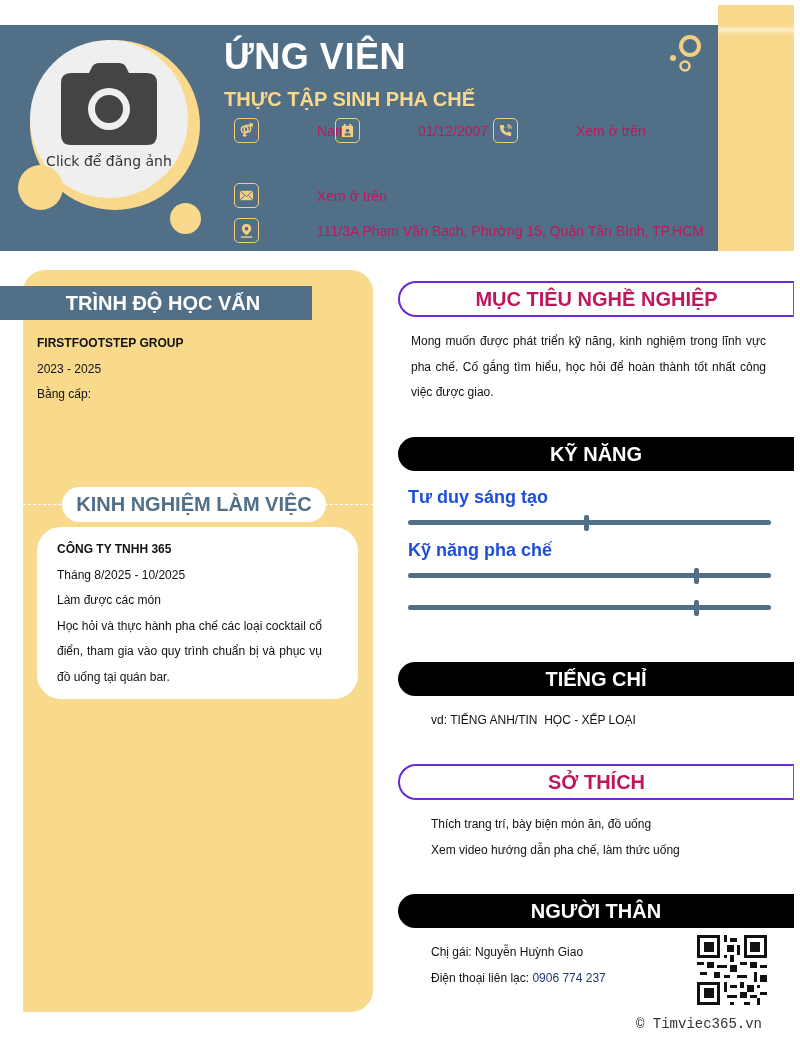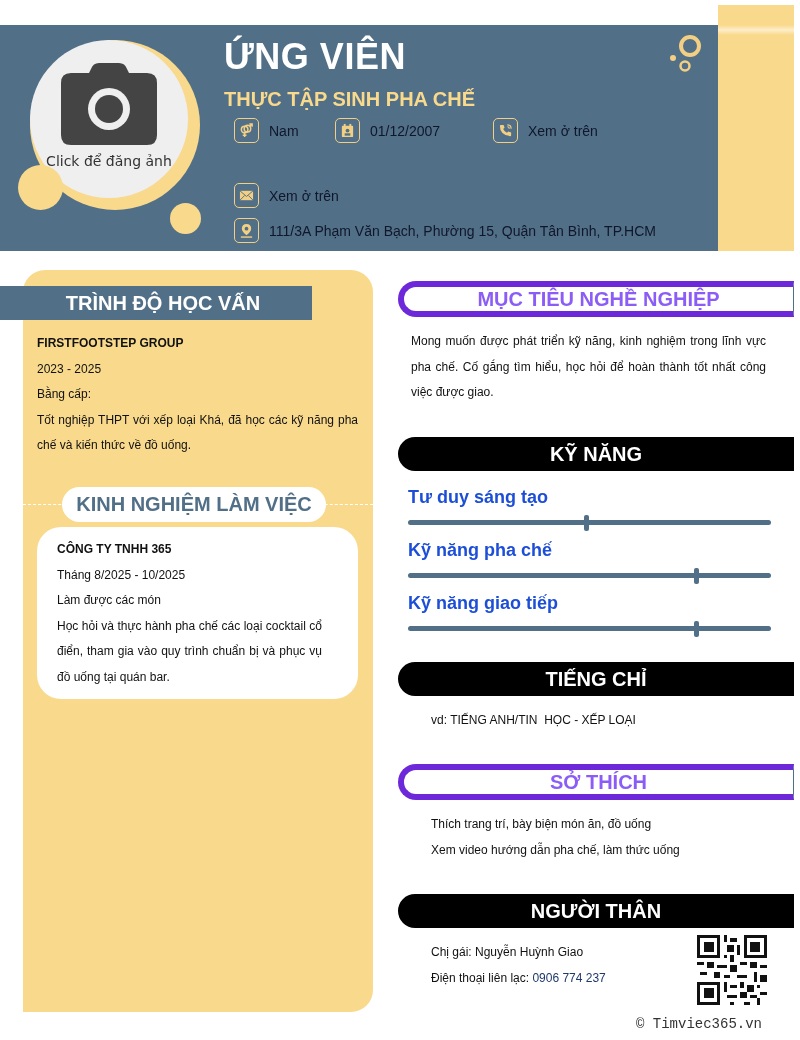--- a/index.html
+++ b/index.html
@@ -15,43 +15,43 @@
   .photo-ring { left: 30px; top: 40px; width: 170px; height: 170px; border-radius: 50%; background: #f9d98c; }
   .photo { left: 30px; top: 40px; width: 158px; height: 158px; border-radius: 50%; background: #efefef;
          display: flex; flex-direction: column; align-items: center; justify-content: center; }
   .photo .cam { width: 96px; height: 82px; margin-top: -6px; }
   .photo .cap { font-family: "DejaVu Sans", sans-serif; font-size: 14px; color: #333; margin-top: 8px; }
   .dot1 { left: 18px; top: 165px; width: 45px; height: 45px; border-radius: 50%; background: #f9d98c; }
   .dot2 { left: 170px; top: 203px; width: 31px; height: 31px; border-radius: 50%; background: #f9d98c; }
 
   .name { left: 224px; top: 36px; font-size: 36px; font-weight: bold; color: #ffffff; letter-spacing: 0.5px; }
   .role { left: 224px; top: 88px; font-size: 20px; font-weight: bold; color: #f9d98c; }
-  .info { display: flex; align-items: center; font-size: 14px; color: #0f172a; }
+  .info { display: flex; align-items: center; font-size: 14px; color: #be185d; gap: 48px; }
   .info .ic { width: 25px; height: 25px; border: 1.5px solid #f2cf83; border-radius: 5px;
          display: flex; align-items: center; justify-content: center; margin-right: 10px; }
   .info .ic svg { width: 15px; height: 15px; }
 
   
   .left-panel { left: 23px; top: 270px; width: 350px; height: 742px; background: #f9d98c;
          border-radius: 22px 22px 22px 0; }
   .left-panel::after { content:""; }
   .edu-title { left: 0; top: 286px; width: 312px; height: 34px; background: #526f88; color: #fff;
          font-size: 20px; font-weight: bold; display: flex; align-items: center; justify-content: center; padding-left: 14px; }
   .block { font-size: 12px; line-height: 25.5px; color: #111; }
   .block .b { font-weight: bold; }
   .justify { text-align: justify; }
   .dash { left: 23px; top: 504px; width: 350px; border-top: 1.5px dashed #ffffff; }
   .exp-title { left: 62px; top: 487px; width: 264px; height: 35px; background: #fff; border-radius: 18px;
          color: #526f88; font-size: 20px; font-weight: bold; display: flex; align-items: center; justify-content: center; }
   .exp-card { left: 37px; top: 527px; width: 321px; height: 172px; background: #fff; border-radius: 24px;
          padding: 10px 36px 0 20px; }
 
   
-  .sec-outline { height: 36px; border: 6px solid #6d28d9; border-right: 1px solid #526f88; border-radius: 18px 0 0 18px;
-         color: #8b5cf6; font-size: 20px; font-weight: bold; display: flex; align-items: center; justify-content: center; }
+  .sec-outline { height: 36px; border: 2px solid #6d28d9; border-right: 1px solid #526f88; border-radius: 18px 0 0 18px;
+         color: #be185d; font-size: 20px; font-weight: bold; display: flex; align-items: center; justify-content: center; }
   .sec-fill { height: 34px; background: #000000; border-radius: 17px 0 0 17px; color: #fff;
          font-size: 20px; font-weight: bold; display: flex; align-items: center; justify-content: center; }
   .skill-label { font-size: 18px; color: #1d4ed8; font-weight: bold; }
   .track { height: 5px; background: #526f88; border-radius: 3px; }
   .knob { width: 5px; height: 16px; background: #526f88; border-radius: 2px; }
   .qr { left: 697px; top: 935px; width: 70px; height: 70px; }
   .footer { left: 636px; top: 1016px; font-family: "Liberation Mono", monospace; font-size: 14px; color: #333; }
 </style>
 </head>
 <body>
@@ -130,21 +130,20 @@
     </span>
   <span>111/3A Phạm Văn Bạch, Phường 15, Quận Tân Bình, TP.HCM</span>
 </div>
 
 <div class="abs left-panel"></div>
 <div class="abs edu-title">TRÌNH ĐỘ HỌC VẤN</div>
 <div class="abs block" style="left:37px;top:331px;width:321px">
   <div class="b">FIRSTFOOTSTEP GROUP</div>
   <div>2023 - 2025</div>
   <div>Bằng cấp:</div>
-  <div class="justify">Tốt nghiệp THPT với xếp loại Khá, đã học các kỹ năng pha chế và kiến thức về đồ uống.</div>
 </div>
 
 <div class="abs dash"></div>
 <div class="abs exp-title">KINH NGHIỆM LÀM VIỆC</div>
 <div class="abs exp-card block">
   <div class="b">CÔNG TY TNHH 365</div>
   <div>Tháng 8/2025 - 10/2025</div>
   <div>Làm được các món</div>
   <div class="justify">Học hỏi và thực hành pha chế các loại cocktail cổ điển, tham gia vào quy trình chuẩn bị và phục vụ đồ uống tại quán bar.</div>
 </div>
@@ -160,21 +159,20 @@
     <div class="knob abs" style="left:176px;top:-5px"></div>
   </div>
 </div>
 <div class="abs" style="left:408px;top:540px;width:363px">
   <div class="skill-label">Kỹ năng pha chế</div>
   <div class="track" style="position:relative;margin-top:12px">
     <div class="knob abs" style="left:286px;top:-5px"></div>
   </div>
 </div>
 <div class="abs" style="left:408px;top:593px;width:363px">
-  <div class="skill-label">Kỹ năng giao tiếp</div>
   <div class="track" style="position:relative;margin-top:12px">
     <div class="knob abs" style="left:286px;top:-5px"></div>
   </div>
 </div>
 
 <div class="abs sec-fill" style="left:398px;top:662px;width:396px">TIẾNG CHỈ</div>
 <div class="abs block" style="left:431px;top:708px;white-space:pre">vd: TIẾNG ANH/TIN  HỌC - XẾP LOẠI</div>
 
 <div class="abs sec-outline" style="left:398px;top:764px;width:396px">SỞ THÍCH</div>
 <div class="abs block" style="left:431px;top:812px">

